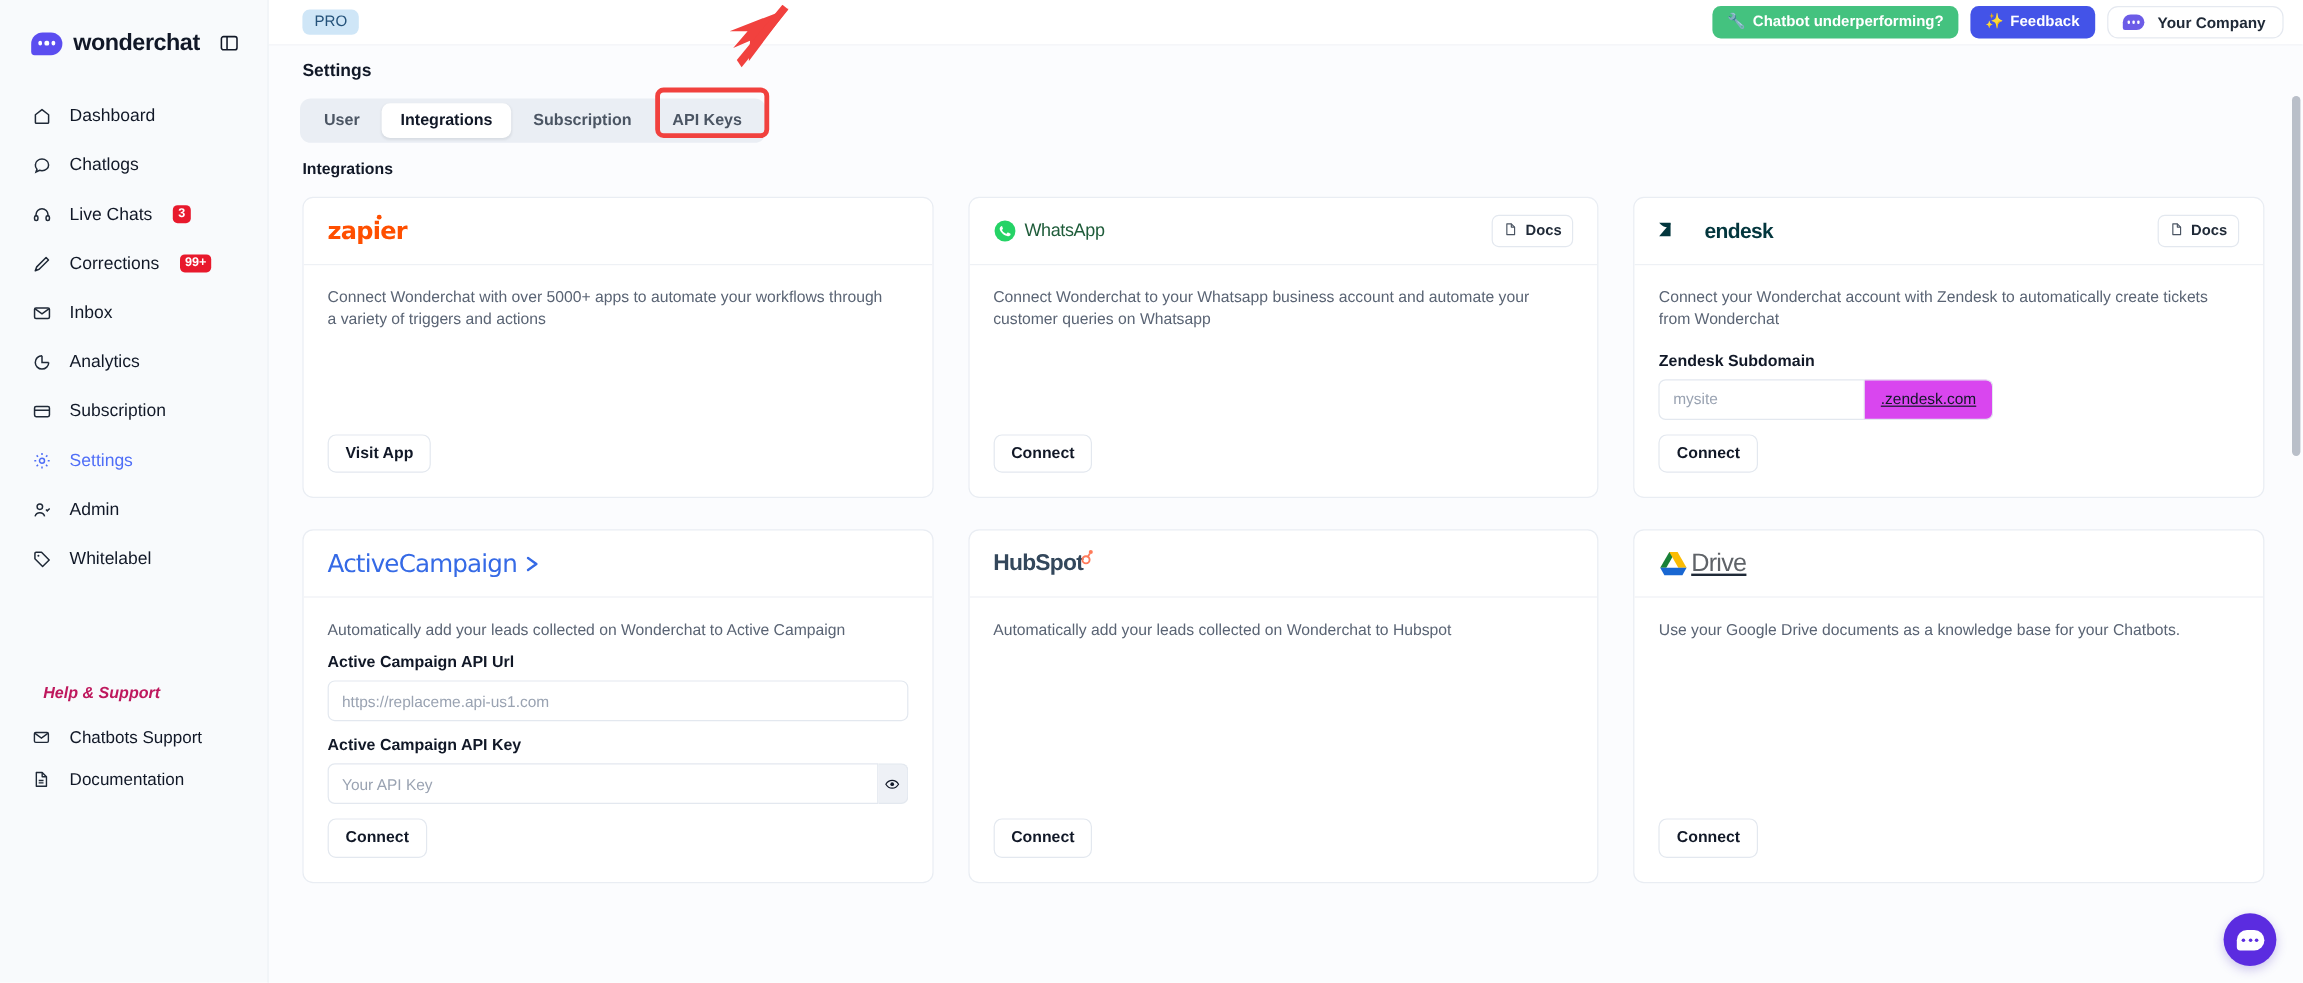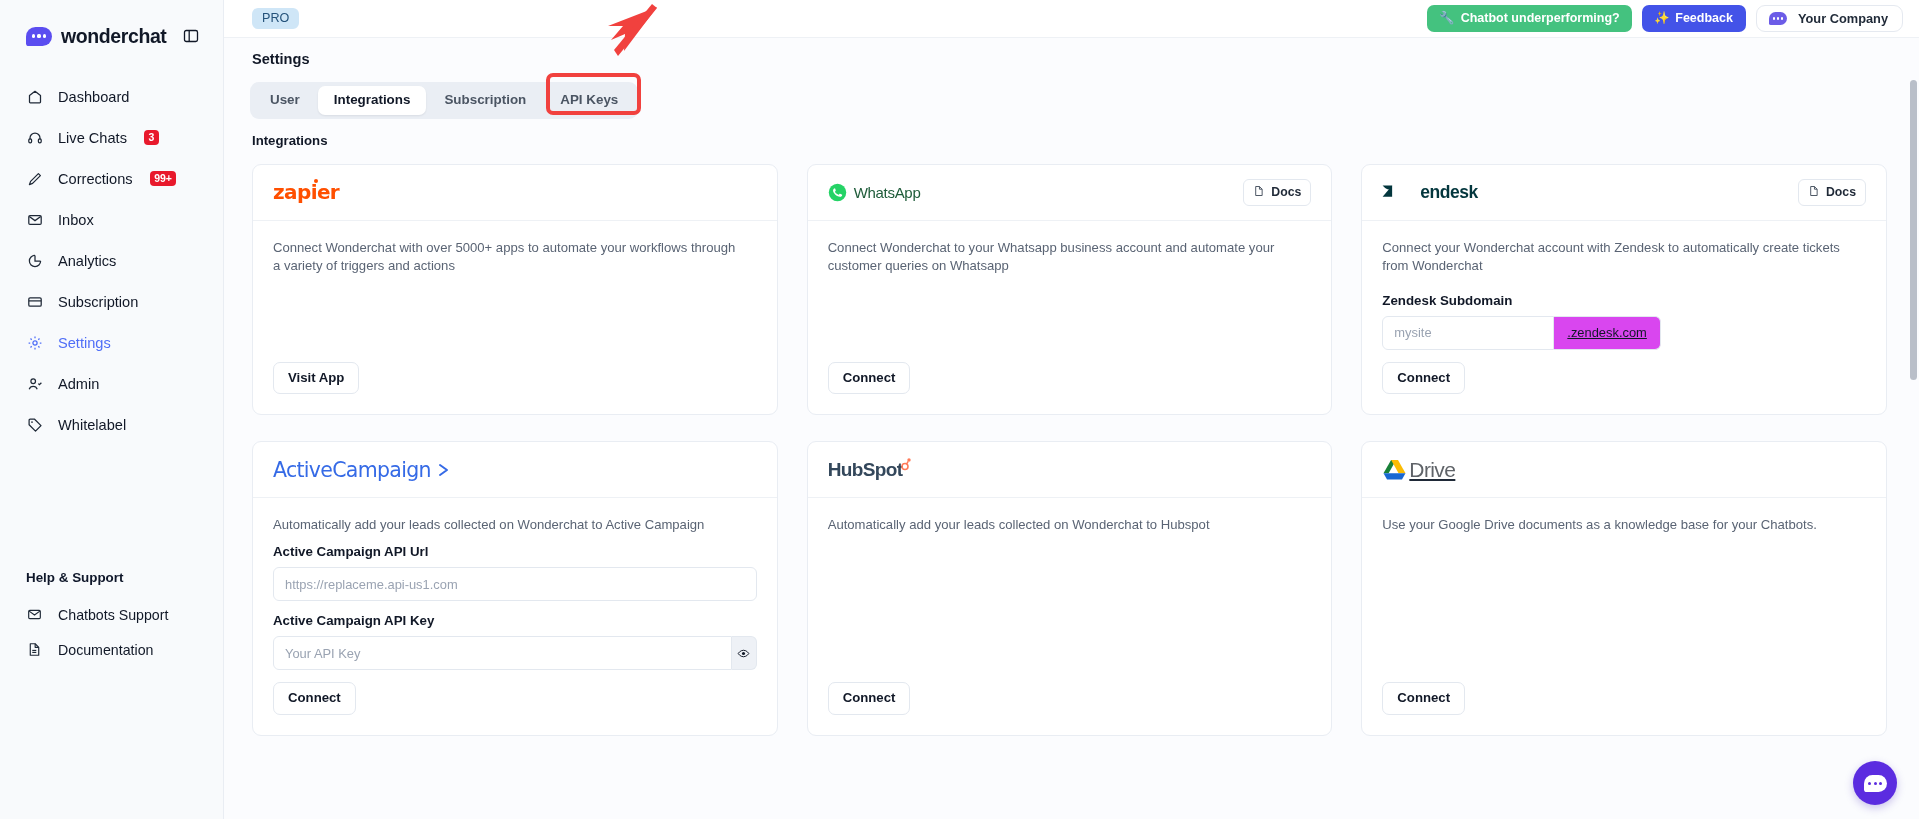--- a/index.html
+++ b/index.html
@@ -37,21 +37,21 @@
     font-size: 14.6px; color: #111827; cursor: pointer;
     text-decoration: none; position: relative;
   }
   .nav-item .ico { width: 17px; height: 17px; flex-shrink: 0; display:flex; align-items:center; justify-content:center; color:#1f2937; }
   .nav-item.active { color: #4f6ef7; }
   .nav-item.active .ico { color: #4f6ef7; }
   .badge {
     background: #e8192c; color: #fff; font-size: 10.5px; font-weight: 700;
     border-radius: 4px; padding: 1.5px 4.5px; line-height: 1.15; margin-left: 2px;
   }
-  .help-title { font-size: 13.4px; font-weight: 700; color: #0f172a; padding: 0 26px; margin-bottom: 12px; }
+  .help-title { font-size: 13.4px; font-weight: 700; color: #be185d; padding: 0 36px; margin-bottom: 12px; font-style: italic; }
   .help-block { position: absolute; bottom: 152px; left: 0; right: 0; }
   .help-block .nav-item { height: 35px; font-size: 14.2px; }
 
   
   .main { flex: 1; height: 819px; display: flex; flex-direction: column; position: relative; background: #fff; min-width: 0; }
 
   .topbar {
     height: 38px; min-height: 38px; background: #fff;
     display: flex; align-items: center; justify-content: space-between;
     padding: 0 16px 0 28px; border-bottom: 1px solid #eef1f5;
@@ -209,20 +209,28 @@
 
       <div class="nav-item">
         <span class="ico">
           <svg width="16" height="16" viewBox="0 0 16 16" fill="none" stroke="currentColor" stroke-width="1.25" stroke-linejoin="round">
               <path d="M2.5 6.6 8 2.3l5.5 4.3V13a.8.8 0 0 1-.8.8H3.3a.8.8 0 0 1-.8-.8z"></path>
             </svg>
         </span>
         <span>Dashboard</span>
       </div>
 
+      <div class="nav-item">
+        <span class="ico">
+          <svg width="16" height="16" viewBox="0 0 16 16" fill="none" stroke="currentColor" stroke-width="1.25">
+              <path d="M13.5 7.4c0 2.7-2.5 4.8-5.5 4.8-.7 0-1.4-.1-2-.3L3 13.3l.8-2.2A4.6 4.6 0 0 1 2.5 7.4c0-2.7 2.5-4.8 5.5-4.8s5.5 2.1 5.5 4.8z"></path>
+            </svg>
+        </span>
+        <span>Chatlogs</span>
+      </div>
 
       <div class="nav-item">
         <span class="ico">
           <svg width="16" height="16" viewBox="0 0 16 16" fill="none" stroke="currentColor" stroke-width="1.25">
               <path d="M3 9.5V8a5 5 0 0 1 10 0v1.5"></path>
               <rect x="1.8" y="8.8" width="2.8" height="4" rx="1.3"></rect>
               <rect x="11.4" y="8.8" width="2.8" height="4" rx="1.3"></rect>
             </svg>
         </span>
         <span>Live Chats</span>

